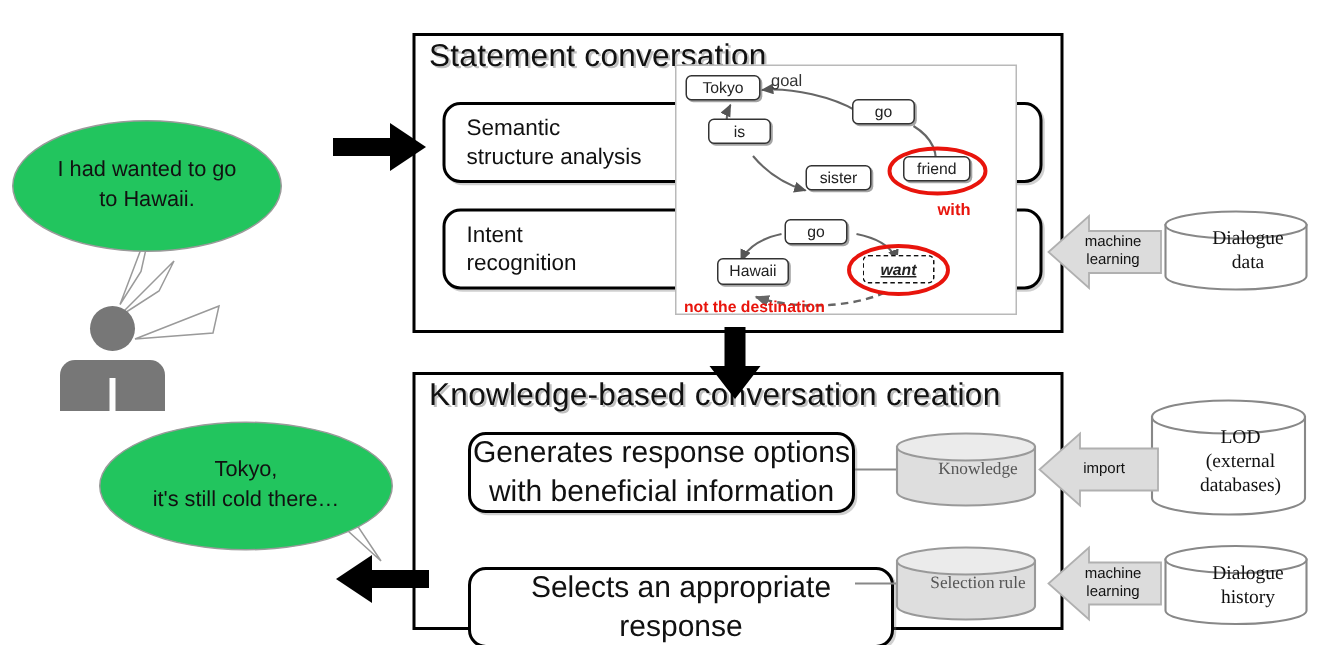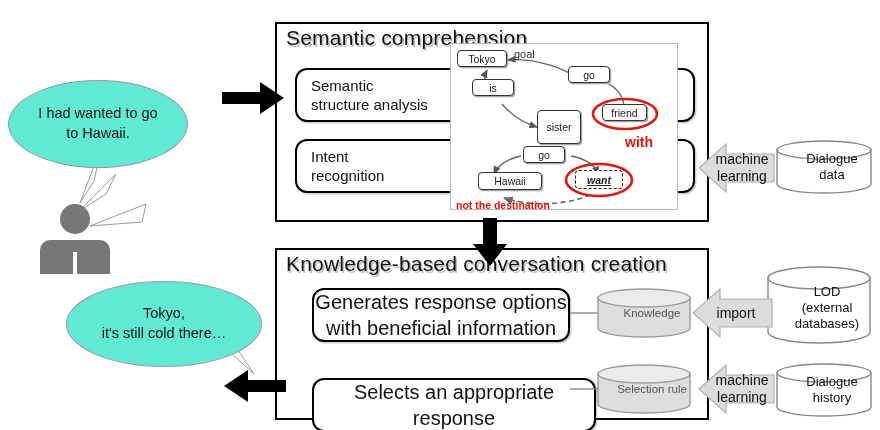--- a/index.html
+++ b/index.html
@@ -38,62 +38,62 @@
   .nodebox{
     border:1.4px solid #333;border-radius:4px;background:#fff;
     display:flex;align-items:center;justify-content:center;
     font-size:10.5px;color:#222;
     box-shadow:1.2px 1.2px 0 rgba(90,90,90,.55);
   }
   .nodebox.dashed{
     border:1.6px dashed #111;box-shadow:none;font-style:italic;font-weight:600;text-decoration:underline;
   }
   .edgelabel{font-size:11px;color:#333;}
-  .redlabel{color:#e8140c;font-weight:bold;font-size:14px;white-space:nowrap;}
+  .redlabel{color:#e8140c;font-weight:bold;font-size:11px;white-space:nowrap;}
   .redlabel.small{font-size:10.5px;}
 
   
   .bubble{
-    border:1px solid #9a9a9a;border-radius:50%/50%;background:#5eead4;
+    border:1px solid #9a9a9a;border-radius:50%/50%;background:#22c55e;
     display:flex;align-items:center;justify-content:center;text-align:center;
     font-size:14.5px;line-height:1.35;white-space:pre-line;color:#111;
   }
 
   
   .head{border-radius:50%;background:#777;}
   .body-shape{background:#777;border-radius:10px 10px 0 0;}
 
   
   .cyl{position:absolute;}
   .cyl .lbl{
     position:absolute;left:16px;right:0;top:50%;transform:translateY(-50%);
-    text-align:center;font-size:13px;line-height:1.25;white-space:pre-line;
+    text-align:center;font-size:13px;line-height:1.25;white-space:pre-line;font-family:Liberation Serif, serif;
   }
   .cyl.grey .lbl{color:#555;font-size:11.5px;}
   .cyl.white .lbl{color:#111;}
 
   
   .garrow{position:absolute;}
   .garrow .lbl{
     position:absolute;left:0;right:0;top:50%;transform:translateY(-50%);
-    text-align:center;font-size:14px;line-height:1.2;color:#111;white-space:pre-line;
+    text-align:center;font-size:10px;line-height:1.2;color:#111;white-space:pre-line;
     padding-left:12px;box-sizing:border-box;
   }
 
   svg{display:block;overflow:visible;}
   .nolines{pointer-events:none;}
 </style>
 </head>
 <body>
 
 <div id="stage">
 
   <div class="abs panel" style="left:275px;top:22px;width:434px;height:200px;"></div>
 
-  <div class="abs panel-title" style="left:286px;top:26px;">Semantic comprehension</div>
+  <div class="abs panel-title" style="left:286px;top:26px;">Statement conversation</div>
 
   <div class="abs rbox" style="left:295px;top:68px;width:400px;height:54px;">
     <div class="txt">Semantic
 structure analysis</div>
   </div>
 
   <div class="abs rbox" style="left:295px;top:139px;width:400px;height:54px;">
     <div class="txt">Intent
 recognition</div>
   </div>
@@ -127,30 +127,30 @@
 
   <div class="abs nodebox" style="left:457px;top:50px;width:50px;height:17px;">
     <span>Tokyo</span>
   </div>
   <div class="abs nodebox" style="left:472px;top:79px;width:42px;height:17px;">
     <span>is</span>
   </div>
   <div class="abs nodebox" style="left:568px;top:66px;width:42px;height:17px;">
     <span>go</span>
   </div>
-  <div class="abs nodebox" style="left:537px;top:110px;width:44px;height:34px;">
+  <div class="abs nodebox" style="left:537px;top:110px;width:44px;height:17px;">
     <span>sister</span>
   </div>
   <div class="abs nodebox" style="left:602px;top:104px;width:45px;height:17px;">
     <span>friend</span>
   </div>
   <div class="abs nodebox" style="left:523px;top:146px;width:42px;height:17px;">
     <span>go</span>
   </div>
-  <div class="abs nodebox" style="left:478px;top:172px;width:64px;height:18px;">
+  <div class="abs nodebox" style="left:478px;top:172px;width:48px;height:18px;">
     <span>Hawaii</span>
   </div>
   <div class="abs nodebox dashed" style="left:575px;top:170px;width:48px;height:19px;">
     <span>want</span>
   </div>
 
   <svg class="abs nolines" style="left:591px;top:97px;width:68px;height:34px;" viewBox="0 0 68 34">
     <ellipse cx="34" cy="17" rx="32" ry="15" fill="none" stroke="#e8140c" stroke-width="2.6"></ellipse>
   </svg>
   <svg class="abs nolines" style="left:564px;top:162px;width:70px;height:36px;" viewBox="0 0 70 36">

